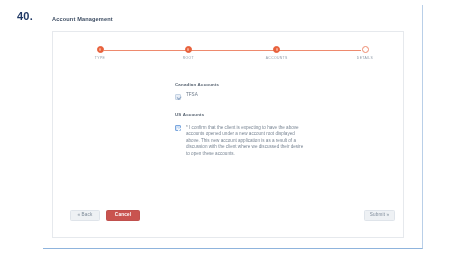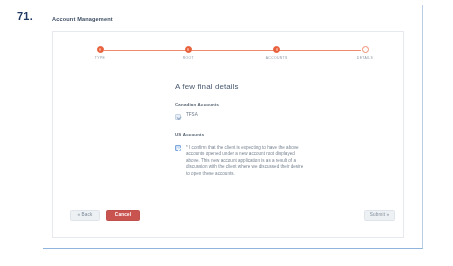--- a/index.html
+++ b/index.html
@@ -237,21 +237,21 @@
     width: 31px;
     height: 11px;
     background: #eef1f4;
     border: 1px solid #dfe4ea;
     color: #7e8b99;
   }
 </style>
 </head>
 <body>
 
-<div class="slide-number">71.</div>
+<div class="slide-number">40.</div>
 
 <div class="viewport-frame"></div>
 
 <div class="page-heading">Account Management</div>
 
 <div class="card">
 
   <div class="stepper">
     <div class="stepper-track"></div>
 
@@ -270,21 +270,20 @@
       <div class="step-label">ACCOUNTS</div>
     </div>
 
     <div class="step" style="left:100%;">
       <div class="step-dot pending"></div>
       <div class="step-label">DETAILS</div>
     </div>
   </div>
 
   <div class="form-body">
-    <div class="form-title">A few final details</div>
 
     <div class="group-block">
       <div class="group-label">Canadian Accounts</div>
       <div class="check-row">
         <span class="checkbox light"></span>
         <span class="check-label">TFSA</span>
       </div>
     </div>
 
     <div class="group-block">

